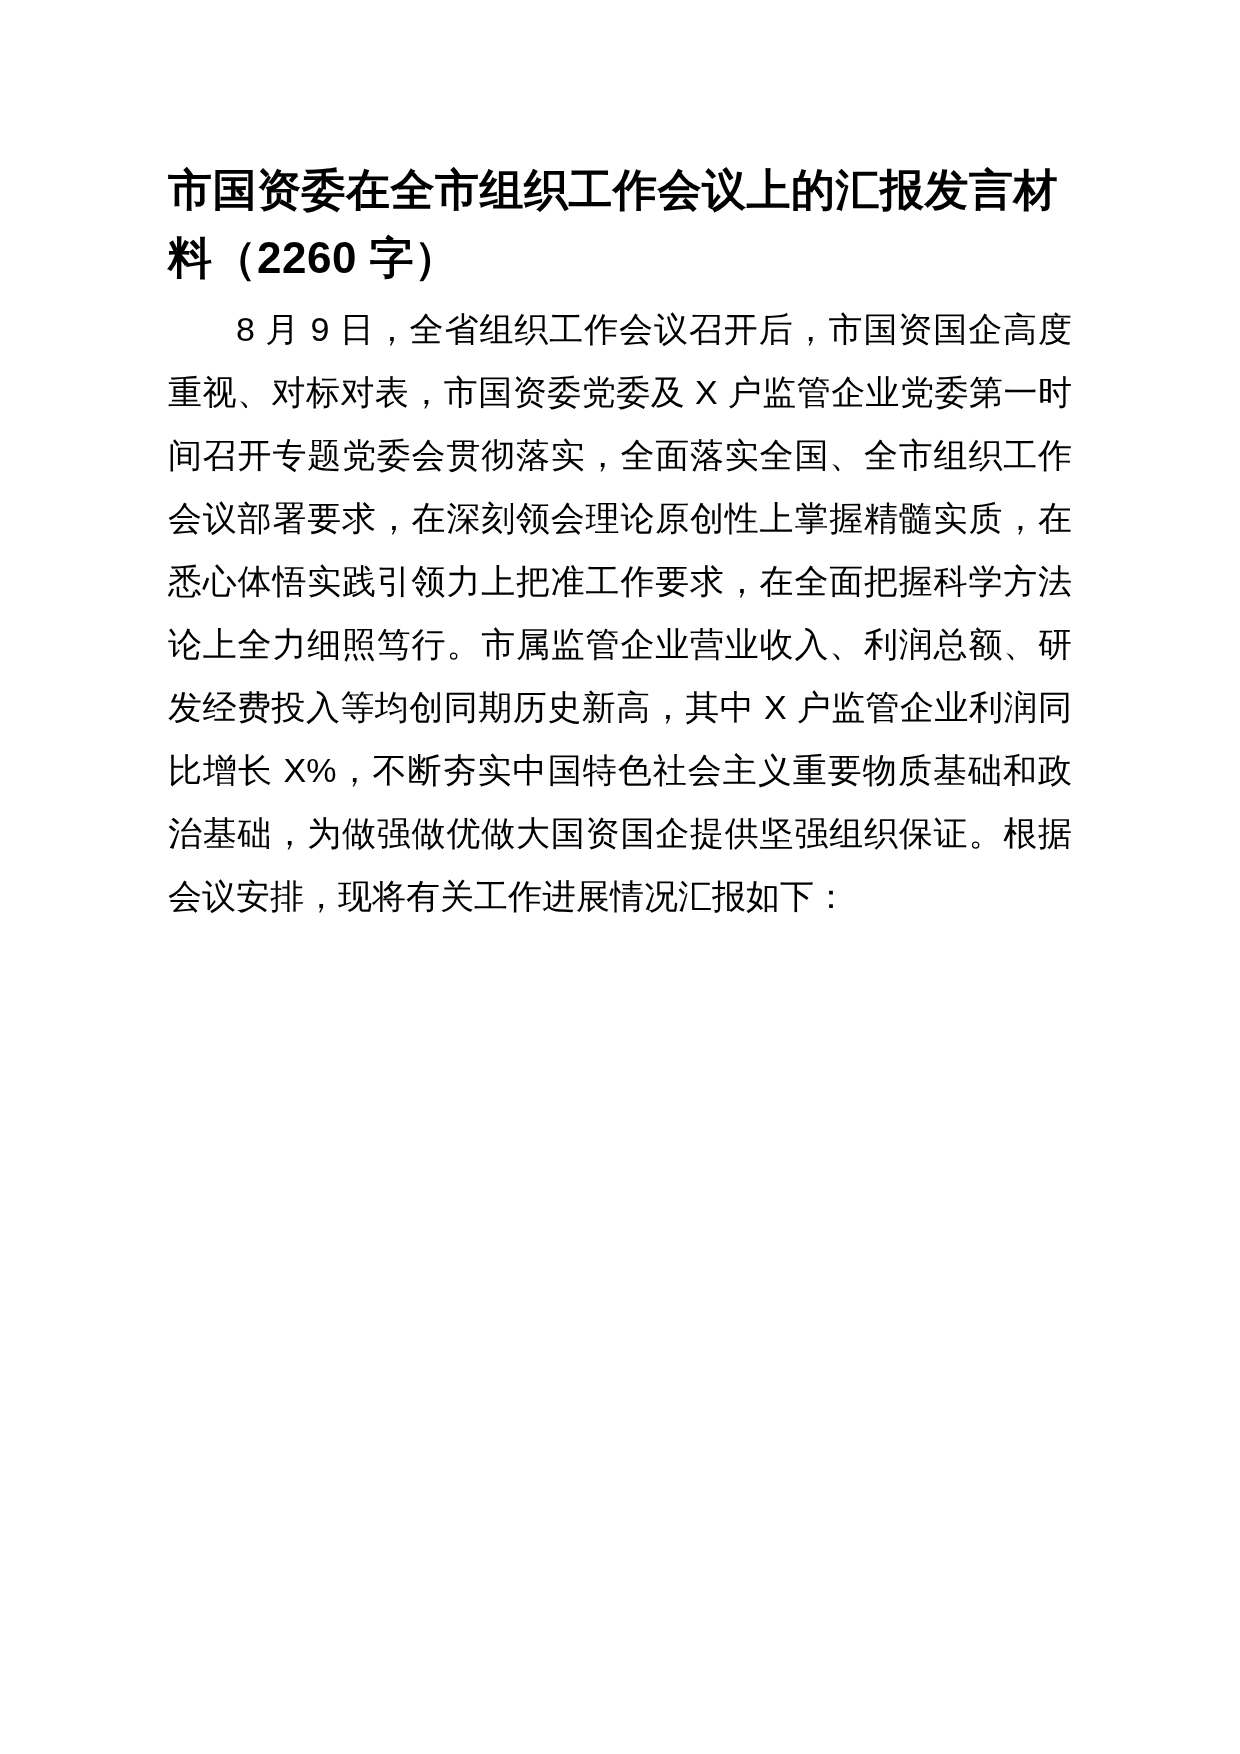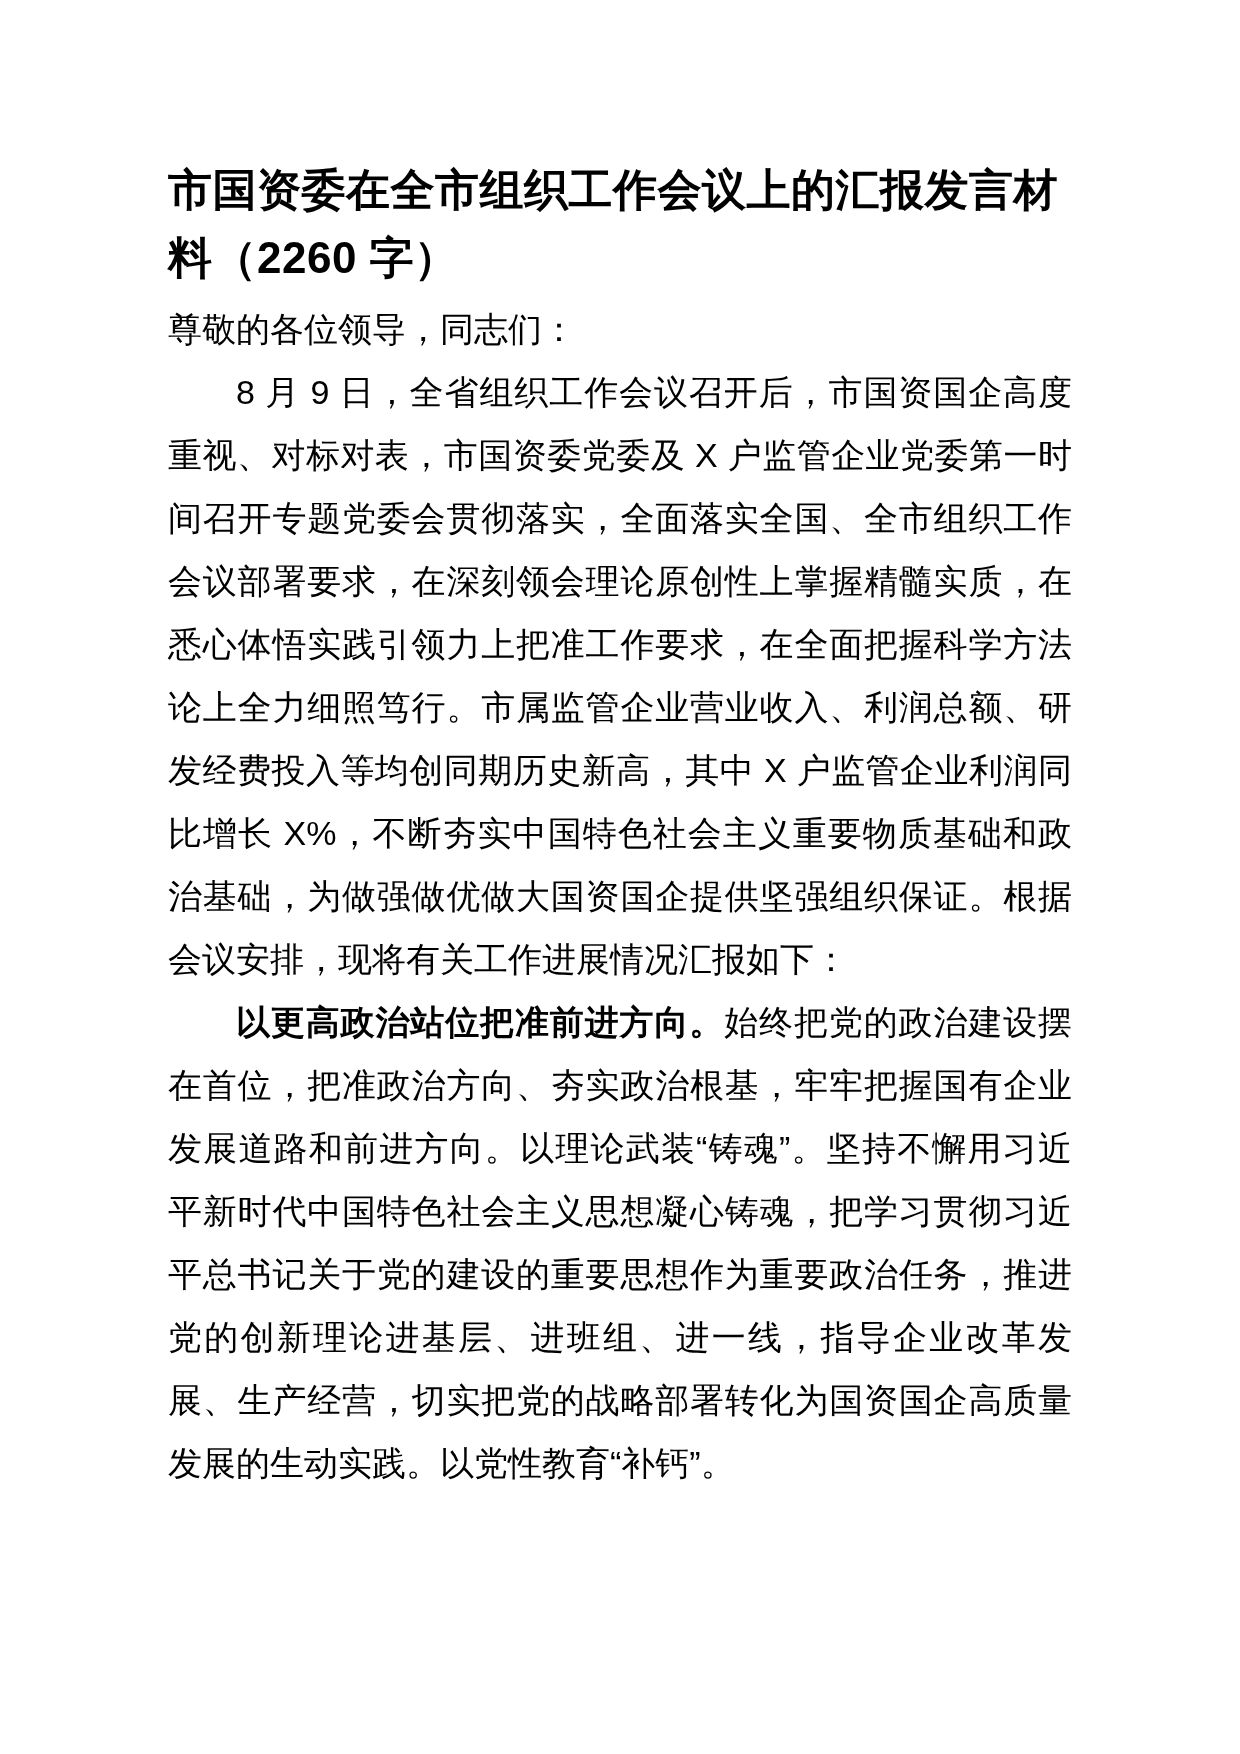--- a/index.html
+++ b/index.html
@@ -44,18 +44,16 @@
   .bold-lead {
     font-weight: bold;
   }
 </style>
 </head>
 <body>
 
 <div class="page">
   <h1 class="doc-title">市国资委在全市组织工作会议上的汇报发言材料（2260 字）</h1>
 
-  <p class="para salutation">尊敬的各位领导，同志们：</p>
 
   <p class="para indent">8 月 9 日，全省组织工作会议召开后，市国资国企高度重视、对标对表，市国资委党委及 X 户监管企业党委第一时间召开专题党委会贯彻落实，全面落实全国、全市组织工作会议部署要求，在深刻领会理论原创性上掌握精髓实质，在悉心体悟实践引领力上把准工作要求，在全面把握科学方法论上全力细照笃行。市属监管企业营业收入、利润总额、研发经费投入等均创同期历史新高，其中 X 户监管企业利润同比增长 X%，不断夯实中国特色社会主义重要物质基础和政治基础，为做强做优做大国资国企提供坚强组织保证。根据会议安排，现将有关工作进展情况汇报如下：</p>
 
-  <p class="para indent"><span class="bold-lead">以更高政治站位把准前进方向。</span><span>始终把党的政治建设摆在首位，把准政治方向、夯实政治根基，牢牢把握国有企业发展道路和前进方向。以理论武装“铸魂”。坚持不懈用习近平新时代中国特色社会主义思想凝心铸魂，把学习贯彻习近平总书记关于党的建设的重要思想作为重要政治任务，推进党的创新理论进基层、进班组、进一线，指导企业改革发展、生产经营，切实把党的战略部署转化为国资国企高质量发展的生动实践。以党性教育“补钙”。</span></p>
 </div>
 
 </body></html>

